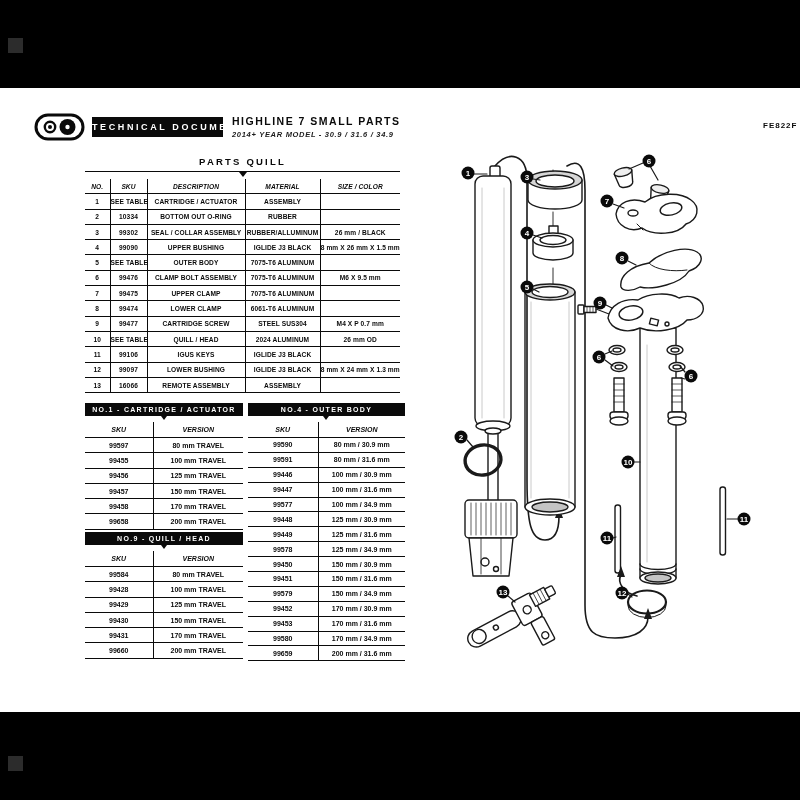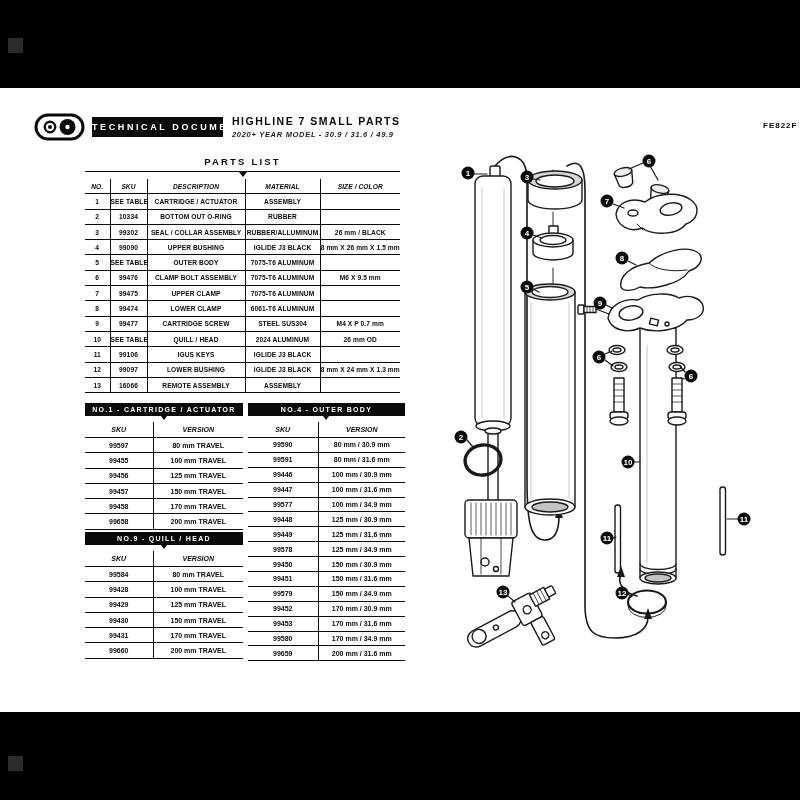--- a/index.html
+++ b/index.html
@@ -73,26 +73,26 @@
         <rect x="2" y="3" width="47" height="24" rx="12" fill="#fff" stroke="#0a0a0a" stroke-width="3"></rect>
         <circle cx="16" cy="15" r="5.2" fill="#fff" stroke="#0a0a0a" stroke-width="2.4"></circle>
         <circle cx="16" cy="15" r="2" fill="#0a0a0a"></circle>
         <circle cx="33.5" cy="15" r="8" fill="#0a0a0a"></circle>
         <circle cx="33.5" cy="15" r="2.2" fill="#fff"></circle>
       </svg>
     </div>
     <div class="badge">TECHNICAL DOCUMENT</div>
     <div class="titleblock">
       <div class="doc-title">HIGHLINE 7 SMALL PARTS</div>
-      <div class="doc-subtitle">2020+ YEAR MODEL - 30.9 / 31.6 / 49.9</div>
+      <div class="doc-subtitle">2014+ YEAR MODEL - 30.9 / 31.6 / 34.9</div>
     </div>
     <div class="doc-code">FE822F</div>
 
     <div class="parts-wrap">
-      <div class="section-title">PARTS LIST</div>
+      <div class="section-title">PARTS QUILL</div>
       <div class="pointer-line"></div>
       <table>
         <colgroup>
             <col style="width:25px">
             <col style="width:37px">
             <col style="width:98px">
             <col style="width:75px">
             <col style="width:80px">
           </colgroup>
       <thead>

